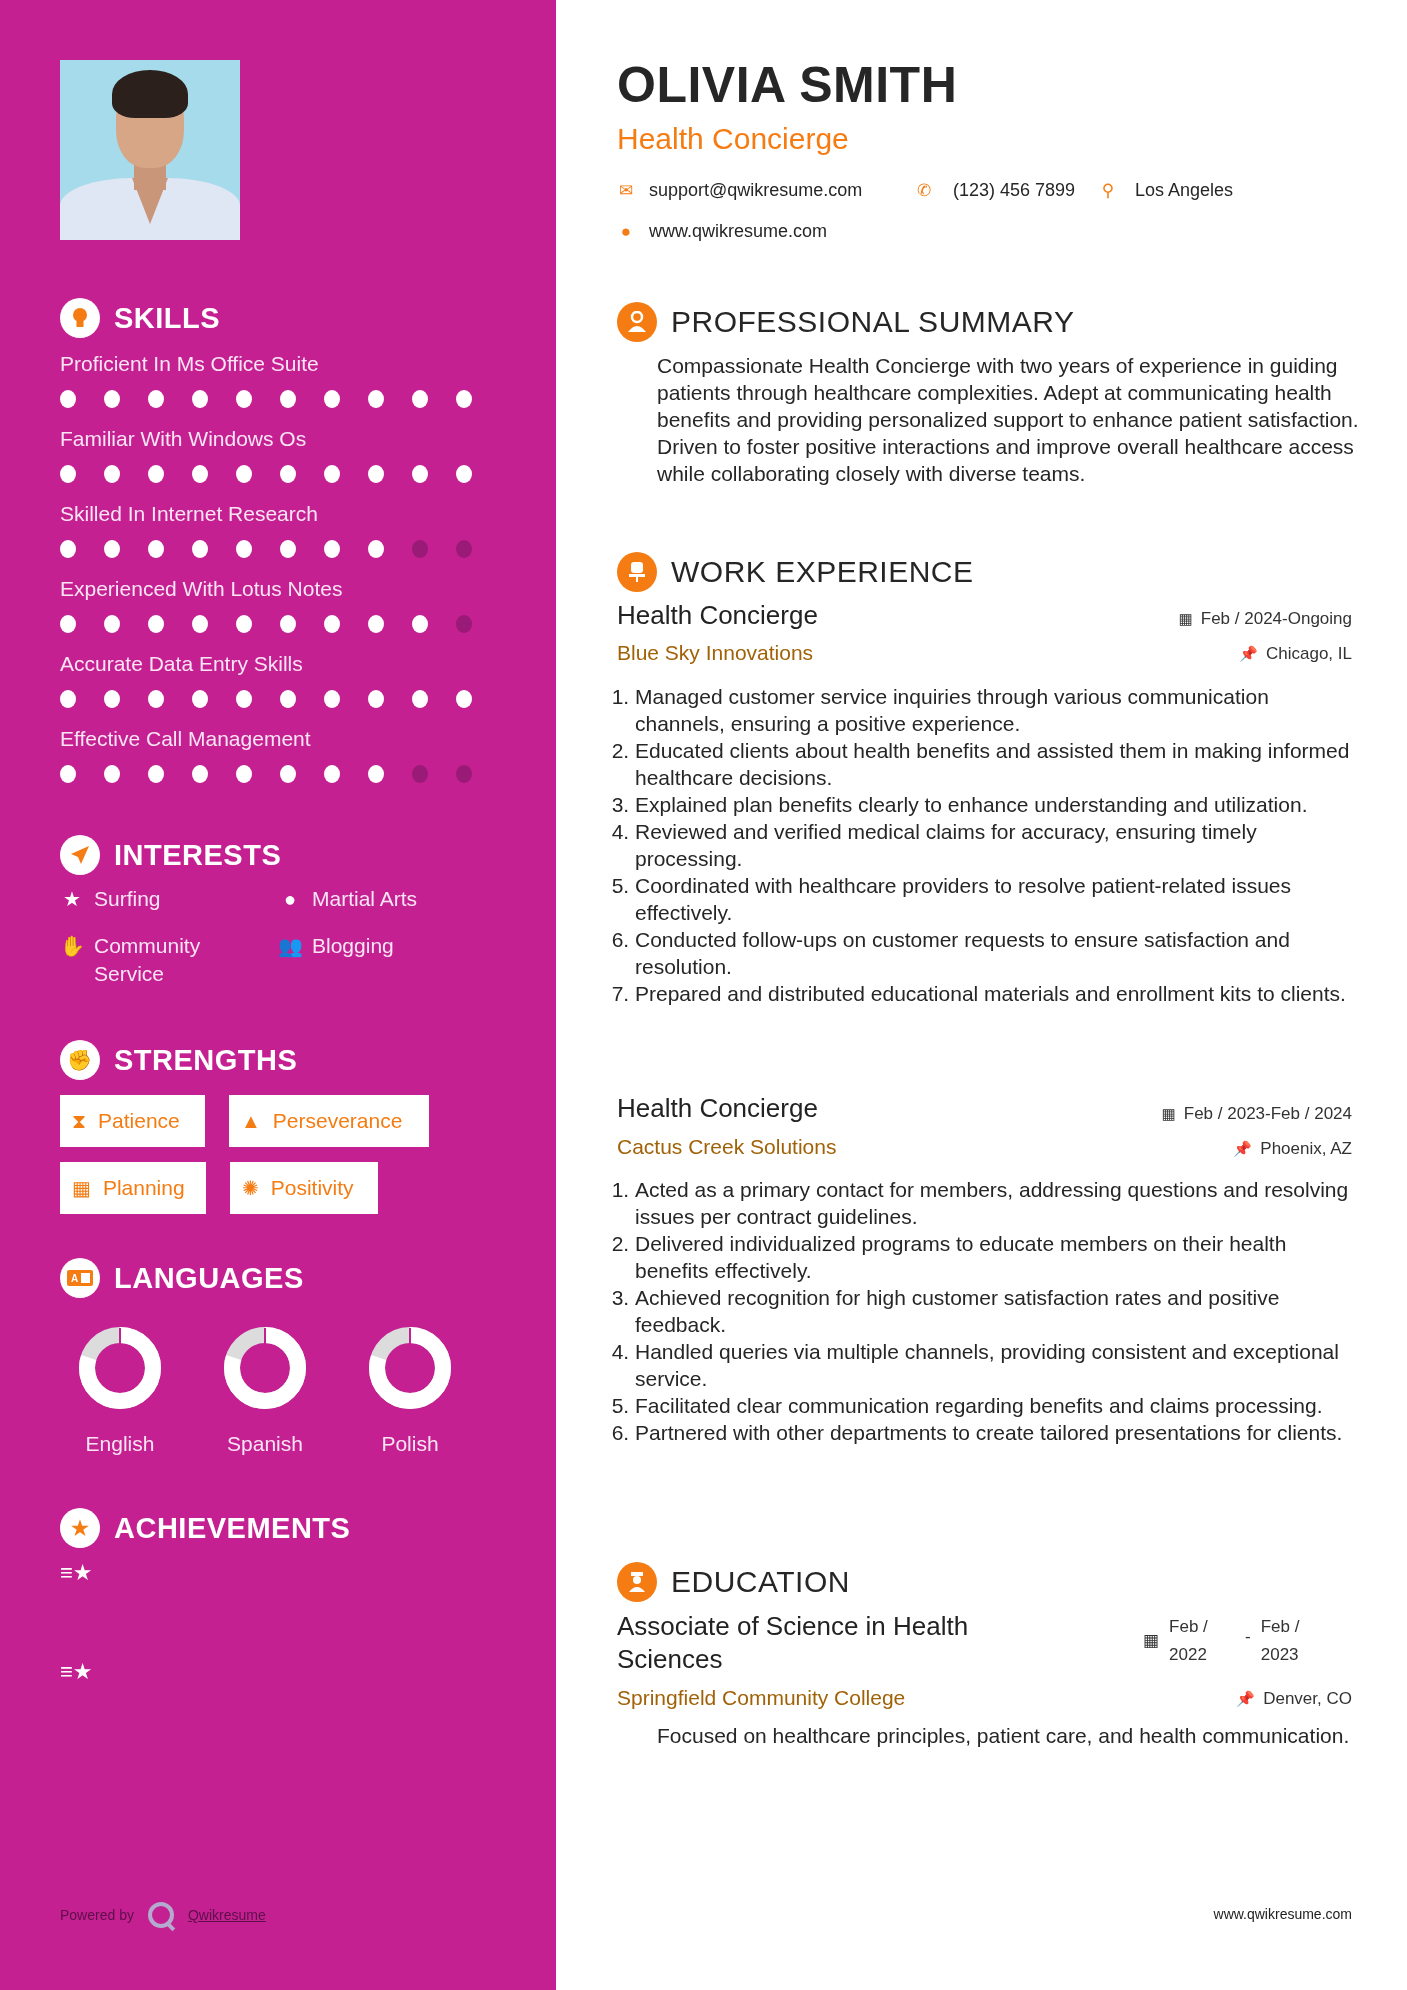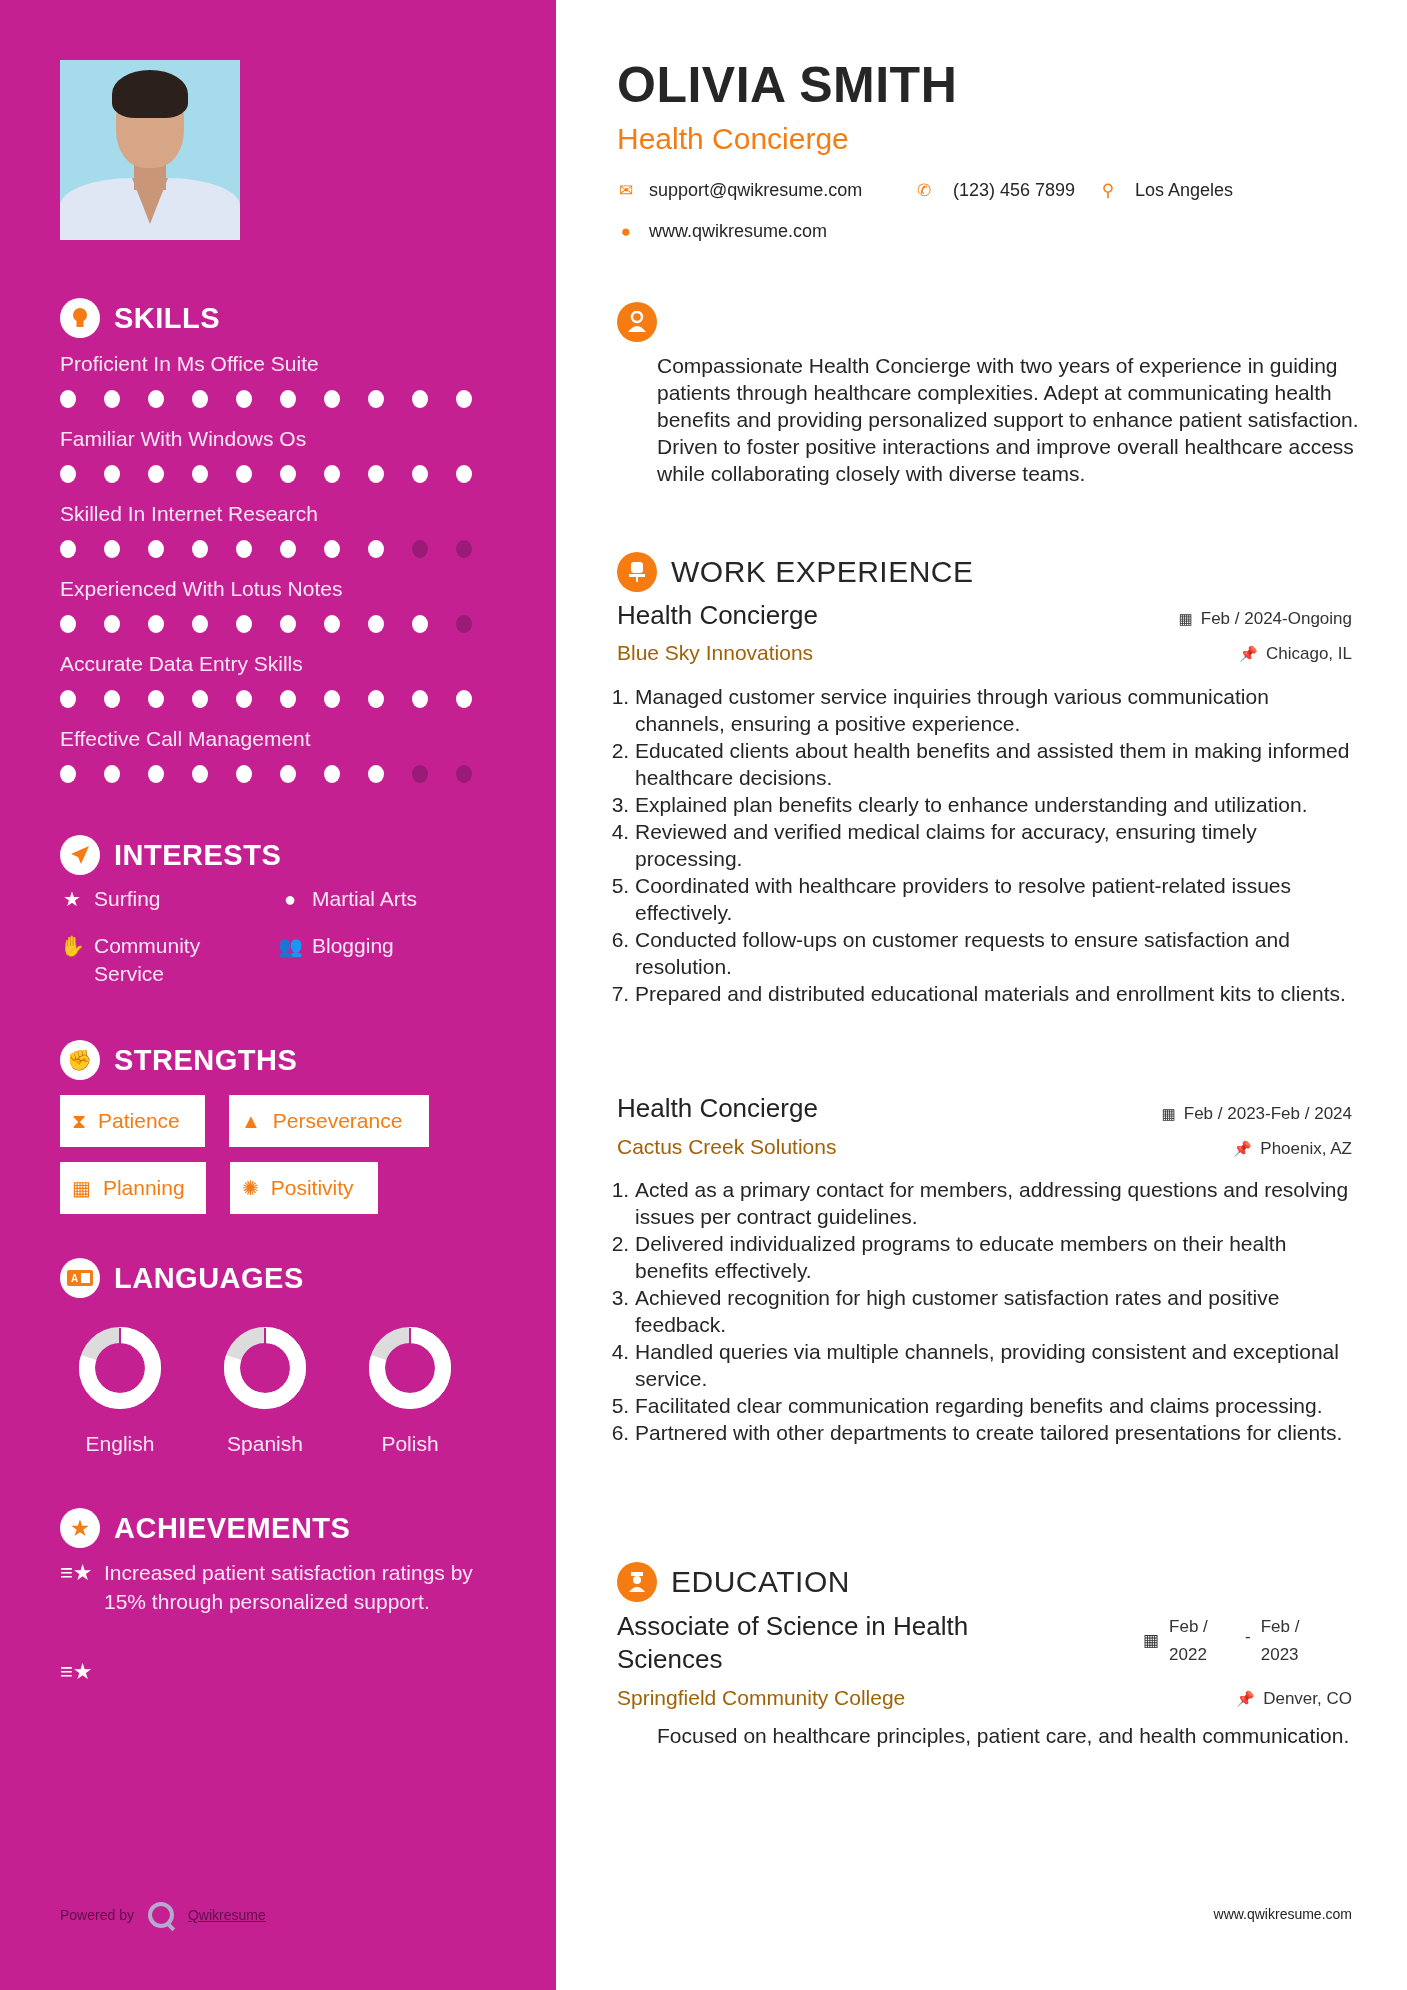--- a/index.html
+++ b/index.html
@@ -265,21 +265,20 @@
           <line x1="42" y1="2" x2="42" y2="18" stroke="#c52092" stroke-width="2"></line>
         </svg><div class="lang-name">Polish</div></div>
     </div>
 
   <div class="sec-head" style="top:1508px">
     <div class="sec-icon">★</div>
     <div class="sec-title">ACHIEVEMENTS</div>
   </div>
   <div class="ach" style="top:1558px">
     <span class="ic">≡★</span>
-    <span>Increased patient satisfaction ratings by 15% through personalized support.</span>
   </div>
   <div class="ach" style="top:1657px">
     <span class="ic">≡★</span>
   </div>
 
   <div class="powered">
     <span>Powered by</span>
     <span class="q-logo"></span>
     <a>Qwikresume</a>
   </div>
@@ -306,20 +305,21 @@
     <span>www.qwikresume.com</span>
   </div>
 
   <div class="sec-head" style="top:302px">
     <div class="sec-icon">
       <svg width="20" height="22" viewBox="0 0 20 22">
           <circle cx="10" cy="6" r="5" fill="none" stroke="#fff" stroke-width="2.5"></circle>
           <path d="M1 21 Q10 9 19 21 Z" fill="#fff"></path>
         </svg>
     </div>
+    <div class="sec-title">PROFESSIONAL SUMMARY</div>
   </div>
   <div class="para" style="top:352px">Compassionate Health Concierge with two years of experience in guiding patients through healthcare complexities. Adept at communicating health benefits and providing personalized support to enhance patient satisfaction. Driven to foster positive interactions and improve overall healthcare access while collaborating closely with diverse teams.</div>
 
   <div class="sec-head" style="top:552px">
     <div class="sec-icon">
       <svg width="18" height="22" viewBox="0 0 18 22">
           <rect x="3" y="1" width="12" height="11" rx="3" fill="#fff"></rect>
           <rect x="1" y="13" width="16" height="3" fill="#fff"></rect>
           <rect x="8" y="16" width="2" height="5" fill="#fff"></rect>
         </svg>

